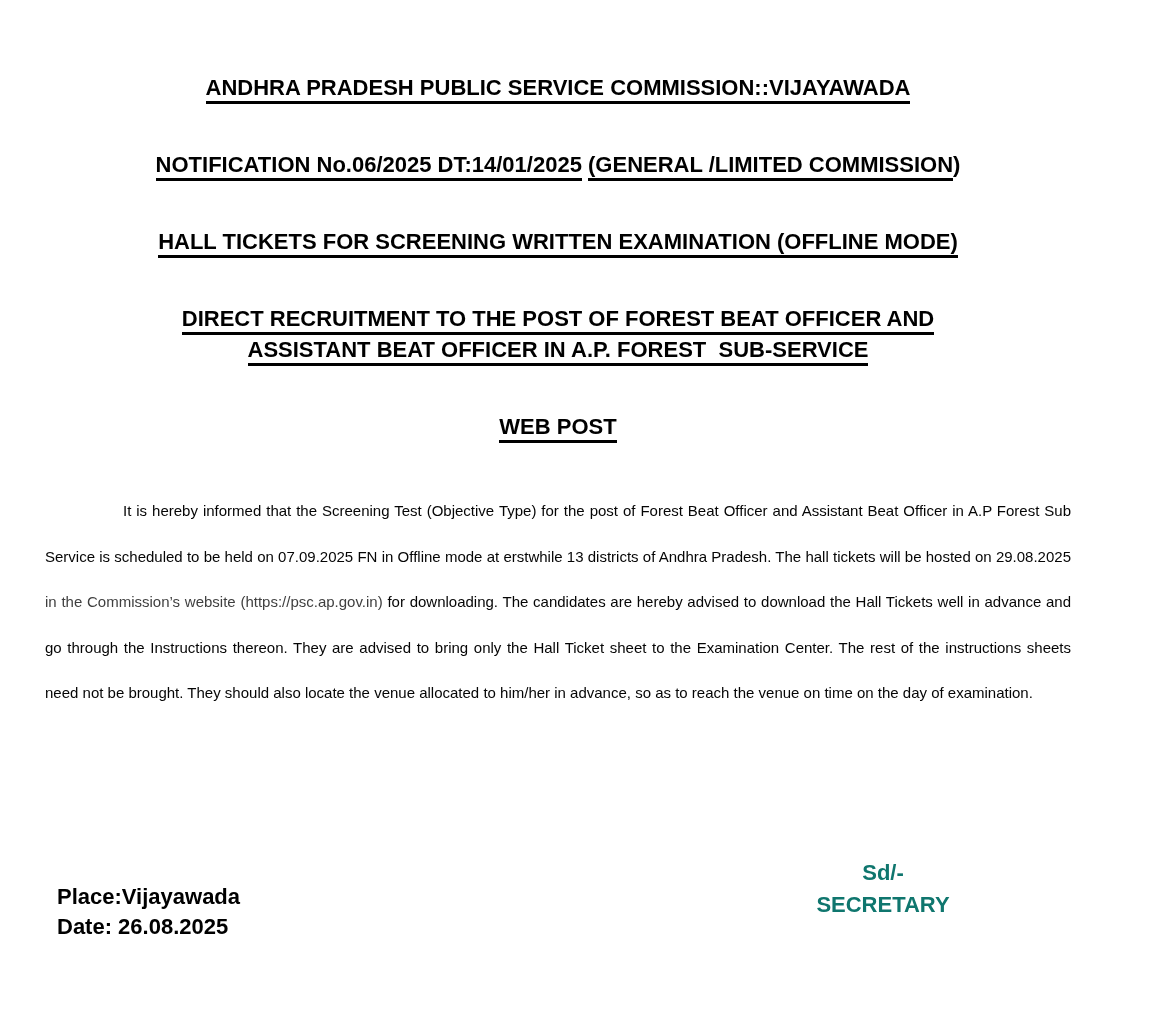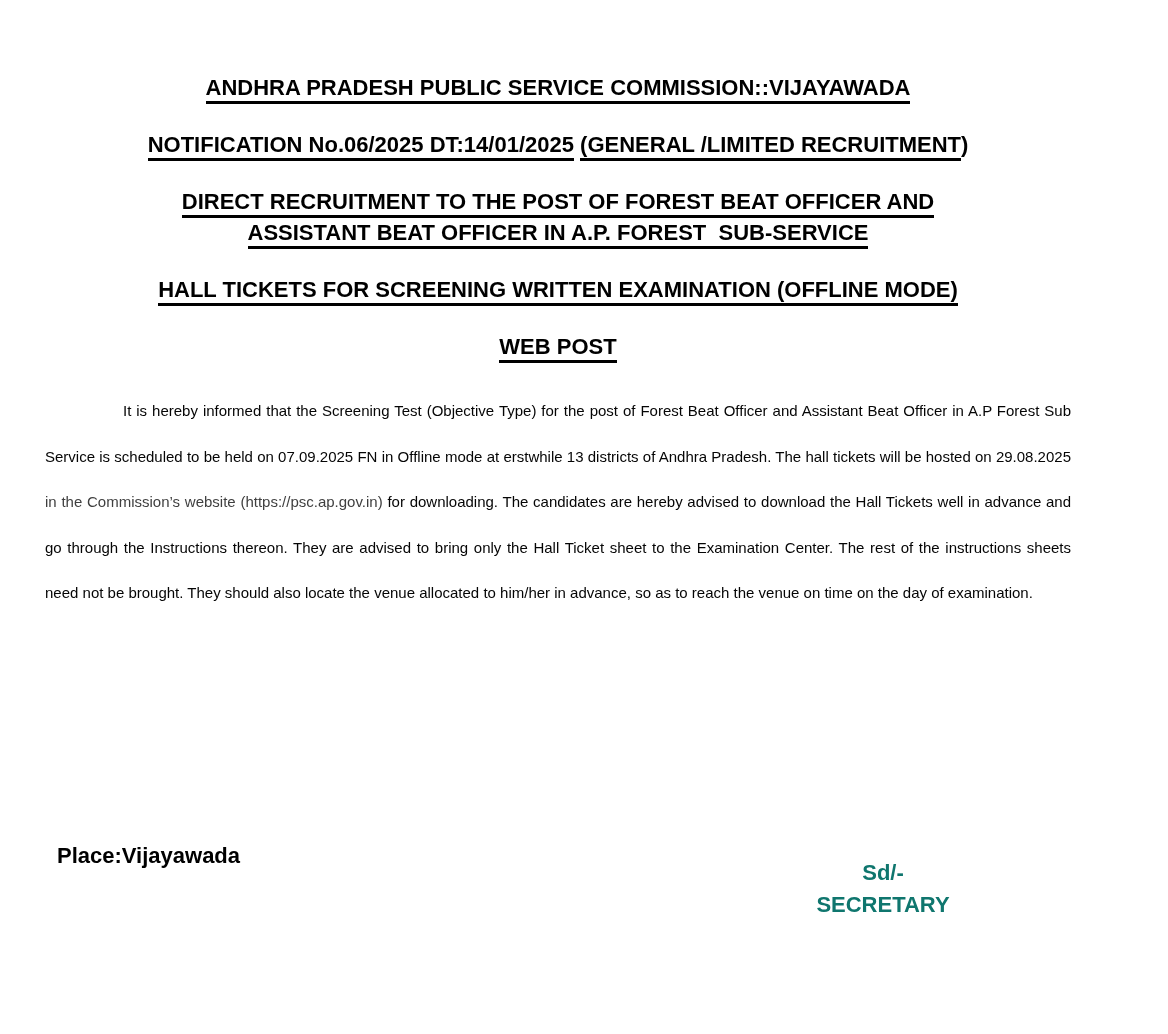--- a/index.html
+++ b/index.html
@@ -13,41 +13,41 @@
     overflow: hidden;
   }
   .content {
     padding: 72px 97px 0 45px;
   }
   .heading {
     font-size: 22px;
     font-weight: bold;
     text-align: center;
     line-height: 31px;
-    margin: 0 0 26px 0;
+    margin: 0 0 46px 0;
     color: #000000;
   }
   .u {
     border-bottom: 3px solid #000000;
     padding-bottom: 1px;
   }
   .pre { white-space: pre-wrap; }
   .body-text {
     font-size: 15px;
     line-height: 45.5px;
     text-align: justify;
     text-indent: 78px;
     margin: 21px 0 0 0;
     color: #050505;
   }
   .link-gray { color: #3f3f3f; }
   .footer-left {
     position: absolute;
     left: 57px;
-    top: 841px;
+    top: 882px;
     font-size: 22px;
     font-weight: bold;
     line-height: 30px;
     color: #000000;
   }
   .footer-right {
     position: absolute;
     left: 800px;
     top: 857px;
     width: 166px;
@@ -59,33 +59,34 @@
   }
 </style>
 </head>
 <body>
 
 <div class="page">
   <div class="content">
 
     <div class="heading"><span class="u">ANDHRA PRADESH PUBLIC SERVICE COMMISSION::VIJAYAWADA</span></div>
 
-    <div class="heading"><span class="u">NOTIFICATION No.06/2025 DT:14/01/2025</span> <span class="u">(GENERAL /LIMITED RECRUITMENT</span><span>)</span></div>
+    <div class="heading"><span class="u">NOTIFICATION No.06/2025 DT:14/01/2025</span> <span class="u">(GENERAL /LIMITED COMMISSION</span><span>)</span></div>
+
+    <div class="heading"><span class="u">HALL TICKETS FOR SCREENING WRITTEN EXAMINATION (OFFLINE MODE)</span></div>
 
     <div class="heading"><span class="u pre">DIRECT RECRUITMENT TO THE POST OF FOREST BEAT OFFICER AND</span><br><span class="u pre">ASSISTANT BEAT OFFICER IN A.P. FOREST  SUB-SERVICE</span></div>
-
-    <div class="heading"><span class="u">HALL TICKETS FOR SCREENING WRITTEN EXAMINATION (OFFLINE MODE)</span></div>
 
     <div class="heading"><span class="u">WEB POST</span></div>
 
     <p class="body-text"><span>It is hereby informed that the Screening Test (Objective Type) for the post of Forest Beat Officer and Assistant Beat Officer in A.P Forest Sub Service is scheduled to be held on 07.09.2025 FN in Offline mode at erstwhile 13 districts of Andhra Pradesh. The hall tickets will be hosted on 29.08.2025 </span><span class="link-gray">in the Commission’s website (https://psc.ap.gov.in)</span><span> for downloading. The candidates are hereby advised to download the Hall Tickets well in advance and go through the Instructions thereon. They are advised to bring only the Hall Ticket sheet to the Examination Center. The rest of the instructions sheets need not be brought. They should also locate the venue allocated to him/her in advance, so as to reach the venue on time on the day of examination.</span></p>
 
   </div>
 
   <div class="footer-left">
     <div>Place:Vijayawada</div>
+    <div>Date: 26.08.2025</div>
   </div>
 
   <div class="footer-right">
     <div>Sd/-</div>
     <div>SECRETARY</div>
   </div>
 </div>
 
 </body></html>

